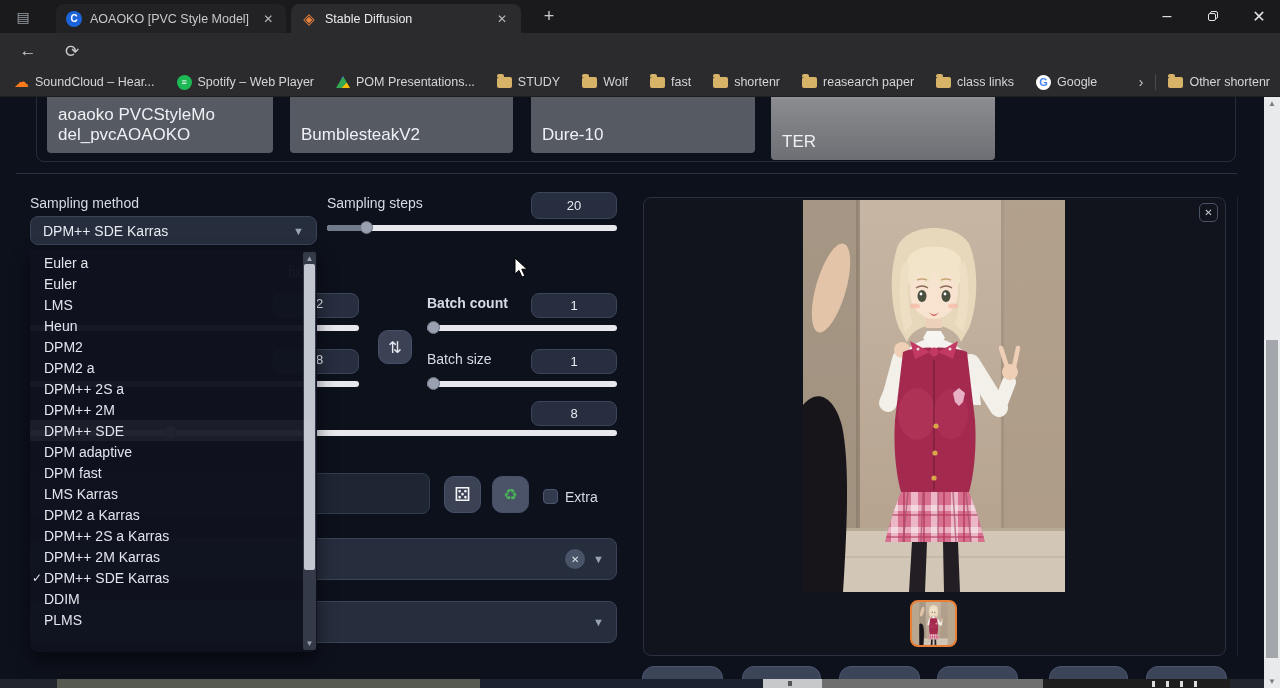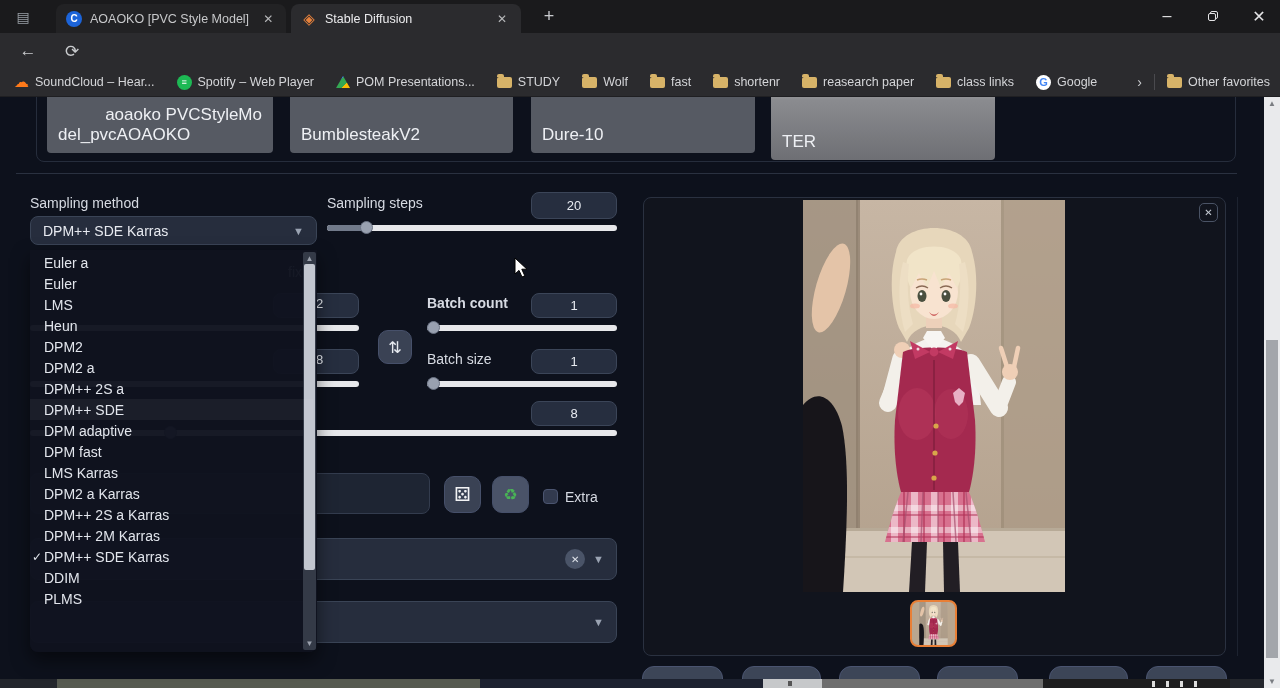--- a/index.html
+++ b/index.html
@@ -31,21 +31,21 @@
   .folder{width:15px;height:11px;background:#d7b368;border-radius:2px;position:relative;flex:none;}
   .folder::before{content:"";position:absolute;left:0;top:-3px;width:7px;height:3px;background:#d7b368;border-radius:2px 2px 0 0;}
   .gicon{width:15px;height:15px;border-radius:50%;background:#fff;color:#4285f4;font-weight:bold;font-size:11px;display:flex;align-items:center;justify-content:center;flex:none;}
   .scicon{color:#ff7a1a;font-size:15px;flex:none;}
   .spicon{width:15px;height:15px;border-radius:50%;background:#1db954;color:#fff;display:flex;align-items:center;justify-content:center;font-size:9px;flex:none;}
   .dricon{width:14px;height:12px;clip-path:polygon(50% 0,100% 100%,0 100%);background:linear-gradient(135deg,#4285f4 34%,#34a853 34% 67%,#fbbc04 67%);flex:none;}
   
   #page{left:0;top:97px;width:1264px;height:591px;background:#0d111c;overflow:hidden;}
   .card{background:#565a63;border-radius:4px;color:#eef0f4;font-size:17px;overflow:hidden;padding:8px 11px;display:flex;flex-direction:column;justify-content:flex-end;}
   .card.hl{background:linear-gradient(180deg,#c2c2c4 0%,#8a8b8f 30%,#6e6f74 100%);}
-  .cardtop{white-space:nowrap;text-align:right;}
+  .cardtop{white-space:nowrap;}
   #cardpanel{border:1px solid #262d3c;border-radius:8px;}
   .lbl{color:#d6dae2;font-size:14px;}
   .num{background:#262e3f;border:1px solid #3b4558;border-radius:8px;color:#e7eaf0;font-size:13px;display:flex;align-items:center;justify-content:center;}
   .track{height:6px;background:#e7e8eb;border-radius:3px;}
   .fill{height:6px;background:#717a8a;border-radius:3px 0 0 3px;position:absolute;left:0;top:0;}
   .knob{width:13px;height:13px;border-radius:50%;background:#99a1b0;border:1px solid #6b7384;position:absolute;top:-4px;}
   .selbox{background:#262d3d;border:1px solid #3a4456;border-radius:8px;color:#e7eaf0;font-size:14px;display:flex;align-items:center;padding:0 12px;}
   .caret{color:#9aa3b2;font-size:11px;margin-left:auto;}
   .toolbtn{background:#3a4254;border:1px solid #46506a;border-radius:10px;display:flex;align-items:center;justify-content:center;}
   #ddlist{background:rgba(15,19,31,0.97);border-radius:0 0 8px 8px;box-shadow:0 8px 18px rgba(0,0,0,.5);z-index:50;padding:2px 0;}
@@ -266,21 +266,21 @@
       <span class="bm">
         <span class="gicon">G</span>
         <span>Google</span>
       </span>
     </div>
   <div id="bmright" class="a">
     <span style="color:#c9cbce;font-size:14px;">›</span>
     <span style="width:1px;height:16px;background:#4a4a4e;display:block"></span>
     <span class="bm">
         <span class="folder"></span>
-        <span>Other favorites</span>
+        <span>Other shortenr</span>
       </span>
   </div>
 </div>
 
 <div class="a" id="page">
 
   <div class="a" id="cardpanel" style="left:36px;top:-35px;width:1200px;height:100px;"></div>
   <div class="a" id="cards" style="left:0;top:0;width:100%;height:0;">
       <div class="a card" style="left: 47px; width: 226px; top: -22px; height: 78px;">
         <span class="cardtop">aoaoko PVCStyleMo</span>
@@ -370,20 +370,23 @@
         <span>Heun</span>
       </div>
       <div class="ddi" style="width: 283px;">
         <span>DPM2</span>
       </div>
       <div class="ddi" style="width: 283px;">
         <span>DPM2 a</span>
       </div>
       <div class="ddi" style="width: 283px;">
         <span>DPM++ 2S a</span>
+      </div>
+      <div class="ddi" style="width: 283px;">
+        <span>DPM++ 2M</span>
       </div>
       <div class="ddi hov" style="width: 283px;">
         <span>DPM++ SDE</span>
       </div>
       <div class="ddi" style="width: 283px;">
         <span>DPM adaptive</span>
       </div>
       <div class="ddi" style="width: 283px;">
         <span>DPM fast</span>
       </div>

